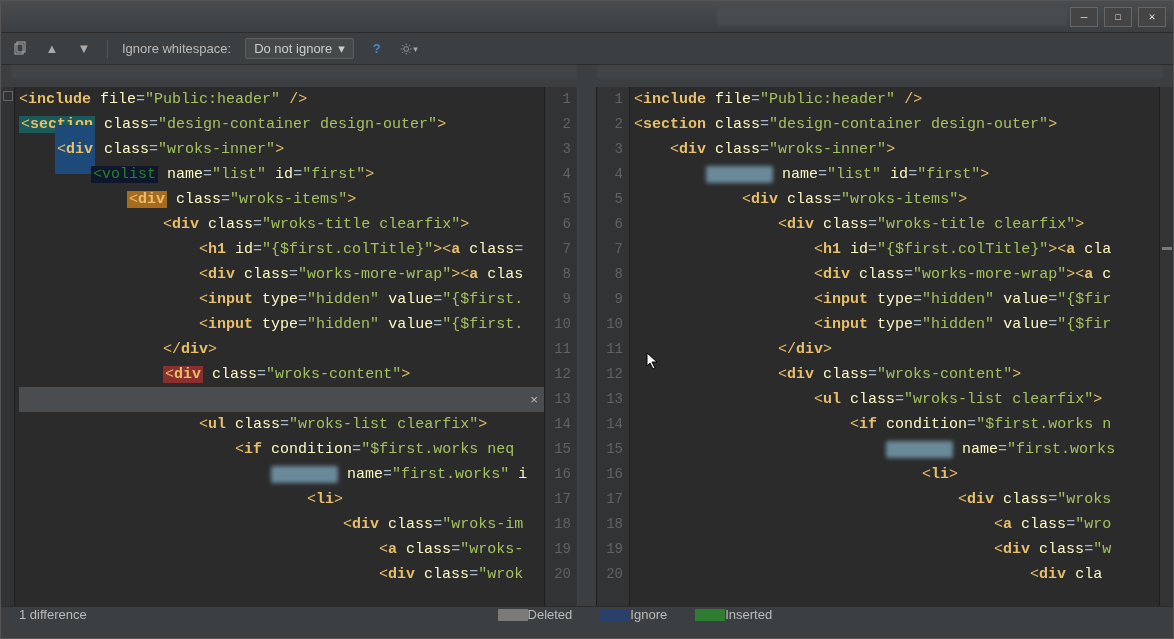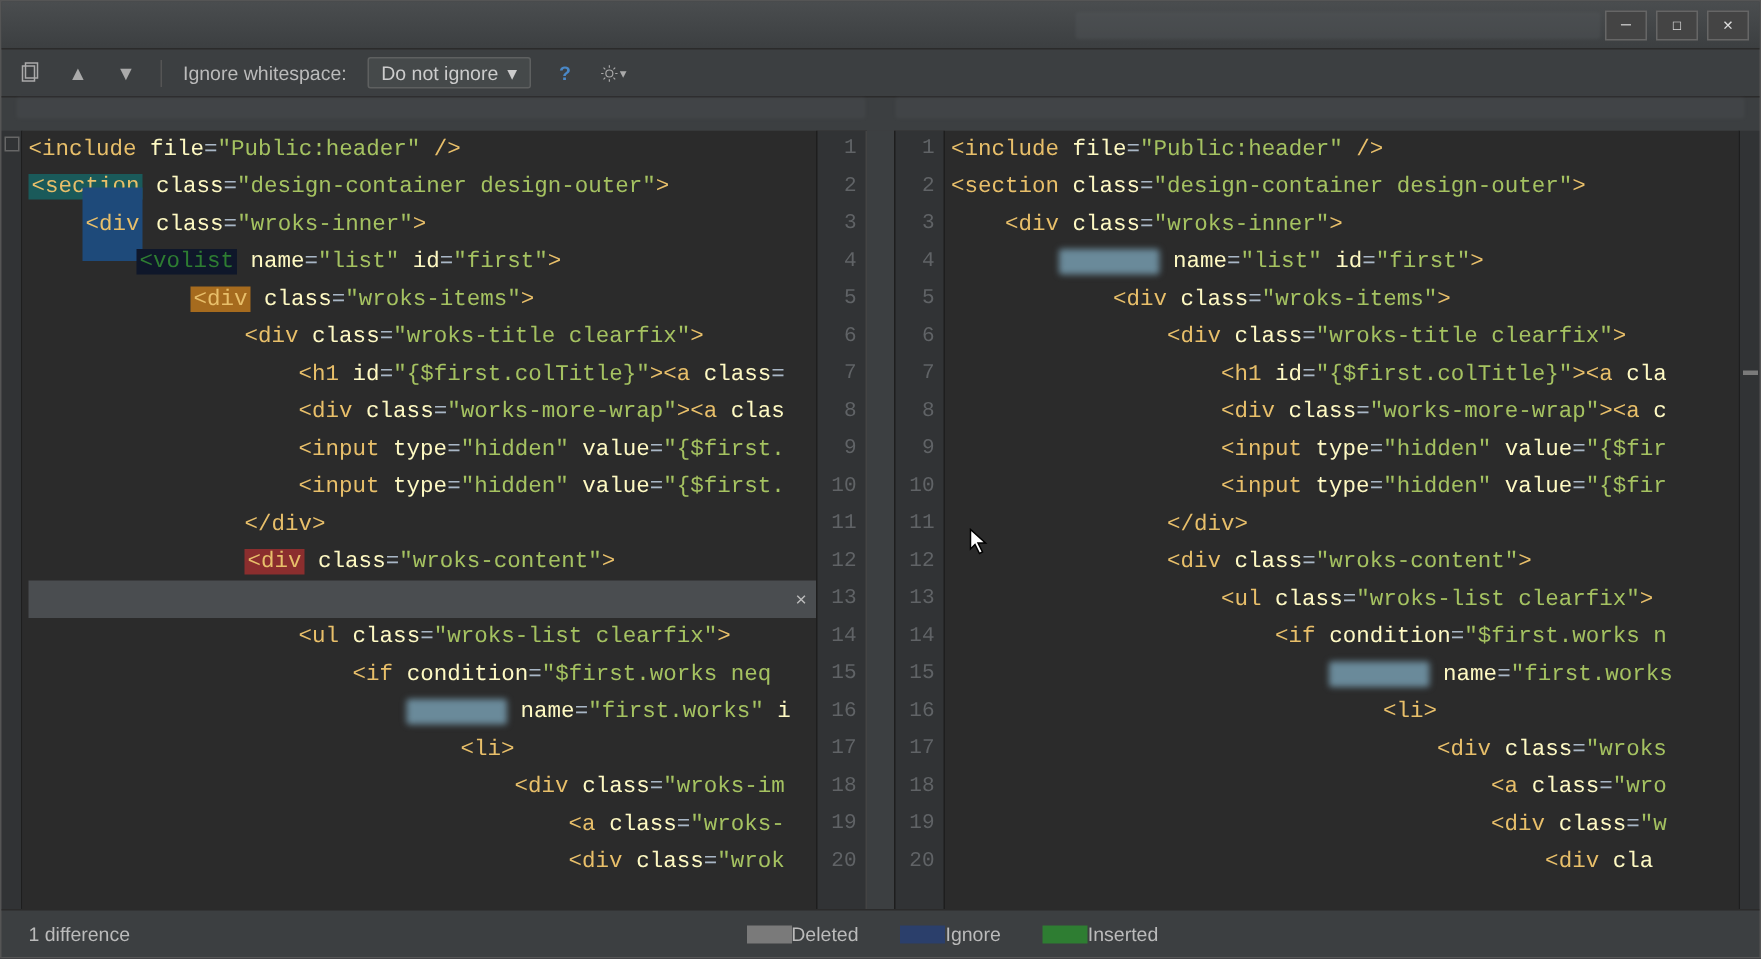--- a/index.html
+++ b/index.html
@@ -15,24 +15,24 @@
 .filepaths { height:22px; display:flex; padding:0 10px; gap:20px; font-family:Arial,sans-serif; font-size:12px; }
 .filepaths .fp { flex:1; height:14px; background:#4a4d50; filter:blur(1px); opacity:.4; border-radius:2px; }
 .diff-body { flex:1; display:flex; overflow:hidden; position:relative; }
 .pane { display:flex; flex:1; overflow:hidden; background:#2b2b2b; }
 .code { flex:1; overflow:hidden; padding-left:4px; white-space:pre; line-height:25px; font-size:15px; }
 .gutter { width:34px; background:#313335; color:#606366; text-align:right; padding-right:6px; line-height:25px; font-size:14px; border-left:1px solid #1e1e1e; border-right:1px solid #1e1e1e; }
 .gutter.left-g { border-right:1px solid #444; }
 .divider { width:18px; background:#3c3f41; }
 .marker-bar { width:14px; background:#313335; border-left:1px solid #1e1e1e; }
 .marker-bar .mk { width:10px; height:3px; margin:2px auto; }
-.statusbar { height:32px; display:flex; align-items:center; padding:0 18px; gap:28px; font-family:Arial,sans-serif; font-size:13px; color:#bbb; border-top:1px solid #2b2b2b; }
+.statusbar { height:32px; display:flex; align-items:flex-start; padding:0 18px; gap:28px; font-family:Arial,sans-serif; font-size:13px; color:#bbb; border-top:1px solid #2b2b2b; }
 .legend { display:flex; align-items:center; }
 .sw { width:30px; height:12px; }
-.tok-tag { color:#e8bf6a; }
+.tok-tag { color:#e8bf6a;font-weight:bold; }
 .tok-attr { color:#fef9c3; }
 .tok-val { color:#a5c261; }
 .tok-eq { color:#a9b7c6; }
 .tok-br { color:#e8bf6a; }
 .line13 { background:#4a4d50; position:relative; }
 .x-close { position:absolute; right:6px; top:1px; color:#bbb; font-size:13px; }
 .hl-section { background:#1a5a5a; padding:0 2px; }
 .hl-div-blue { background:#1e4a7a; padding:16px 2px; }
 .hl-volist-green { background:#0f172a; padding:0 2px; color:#2e7d32; }
 .hl-div-orange { background:#a66b1e; padding:0 2px; }

